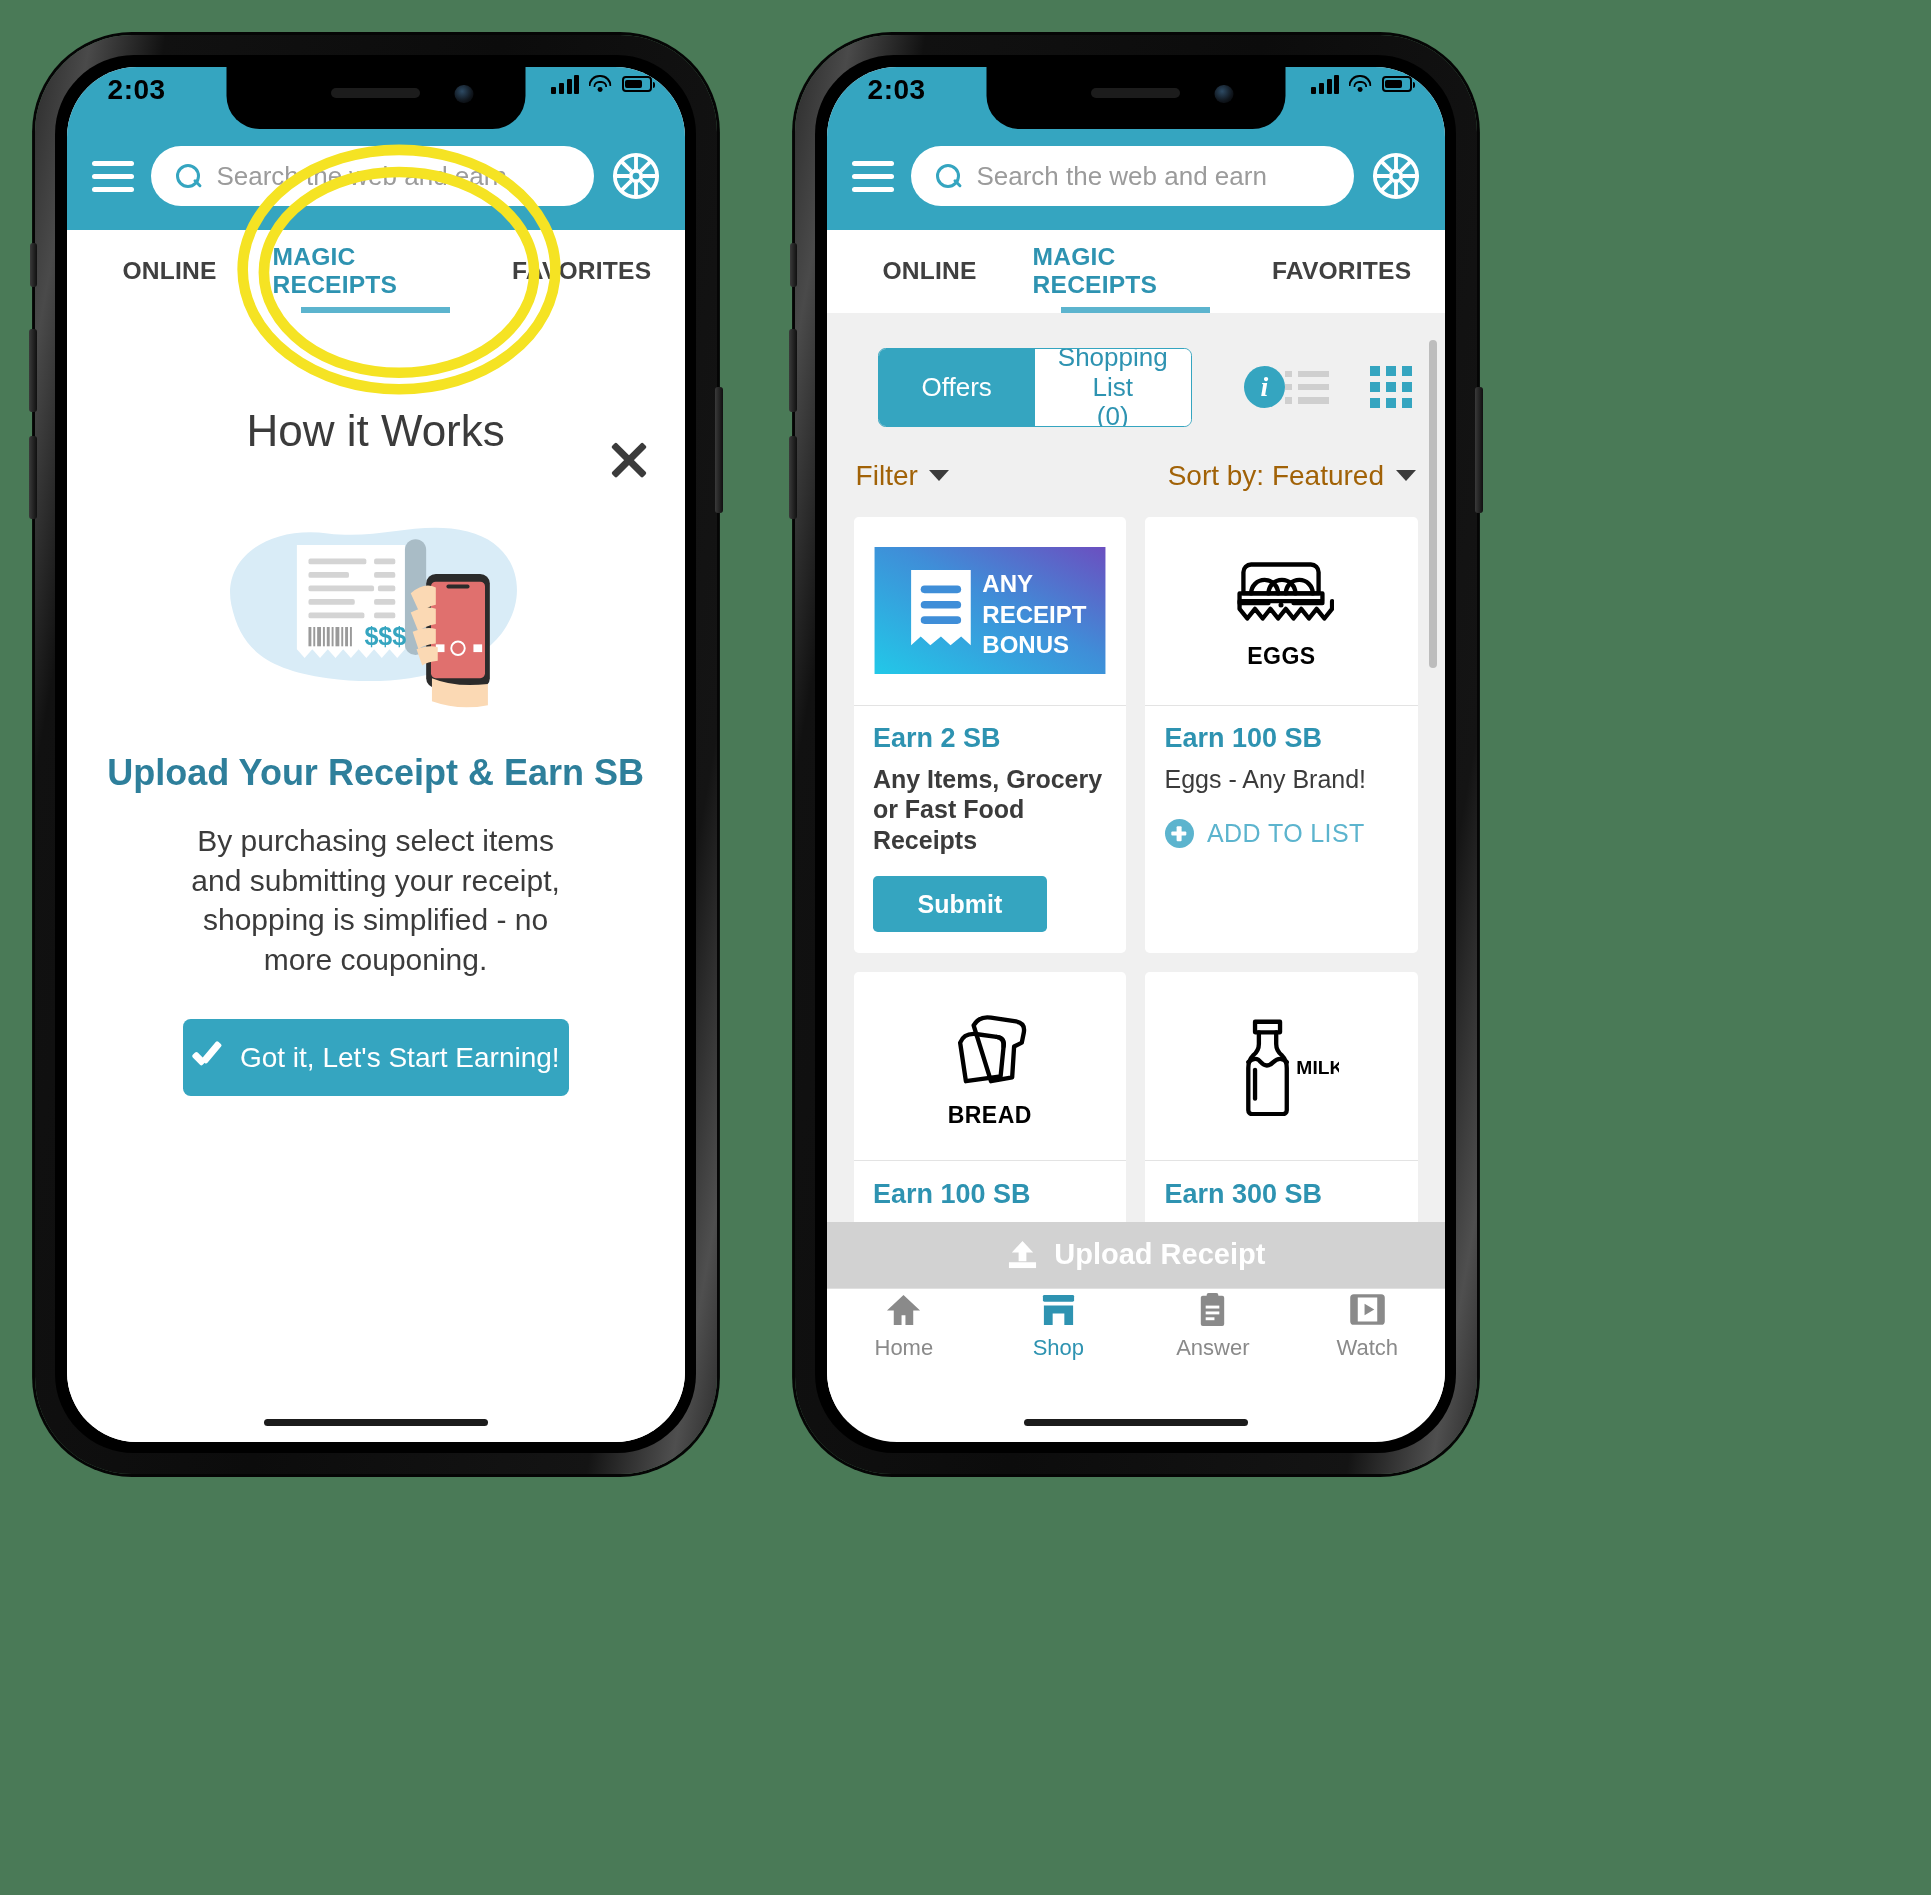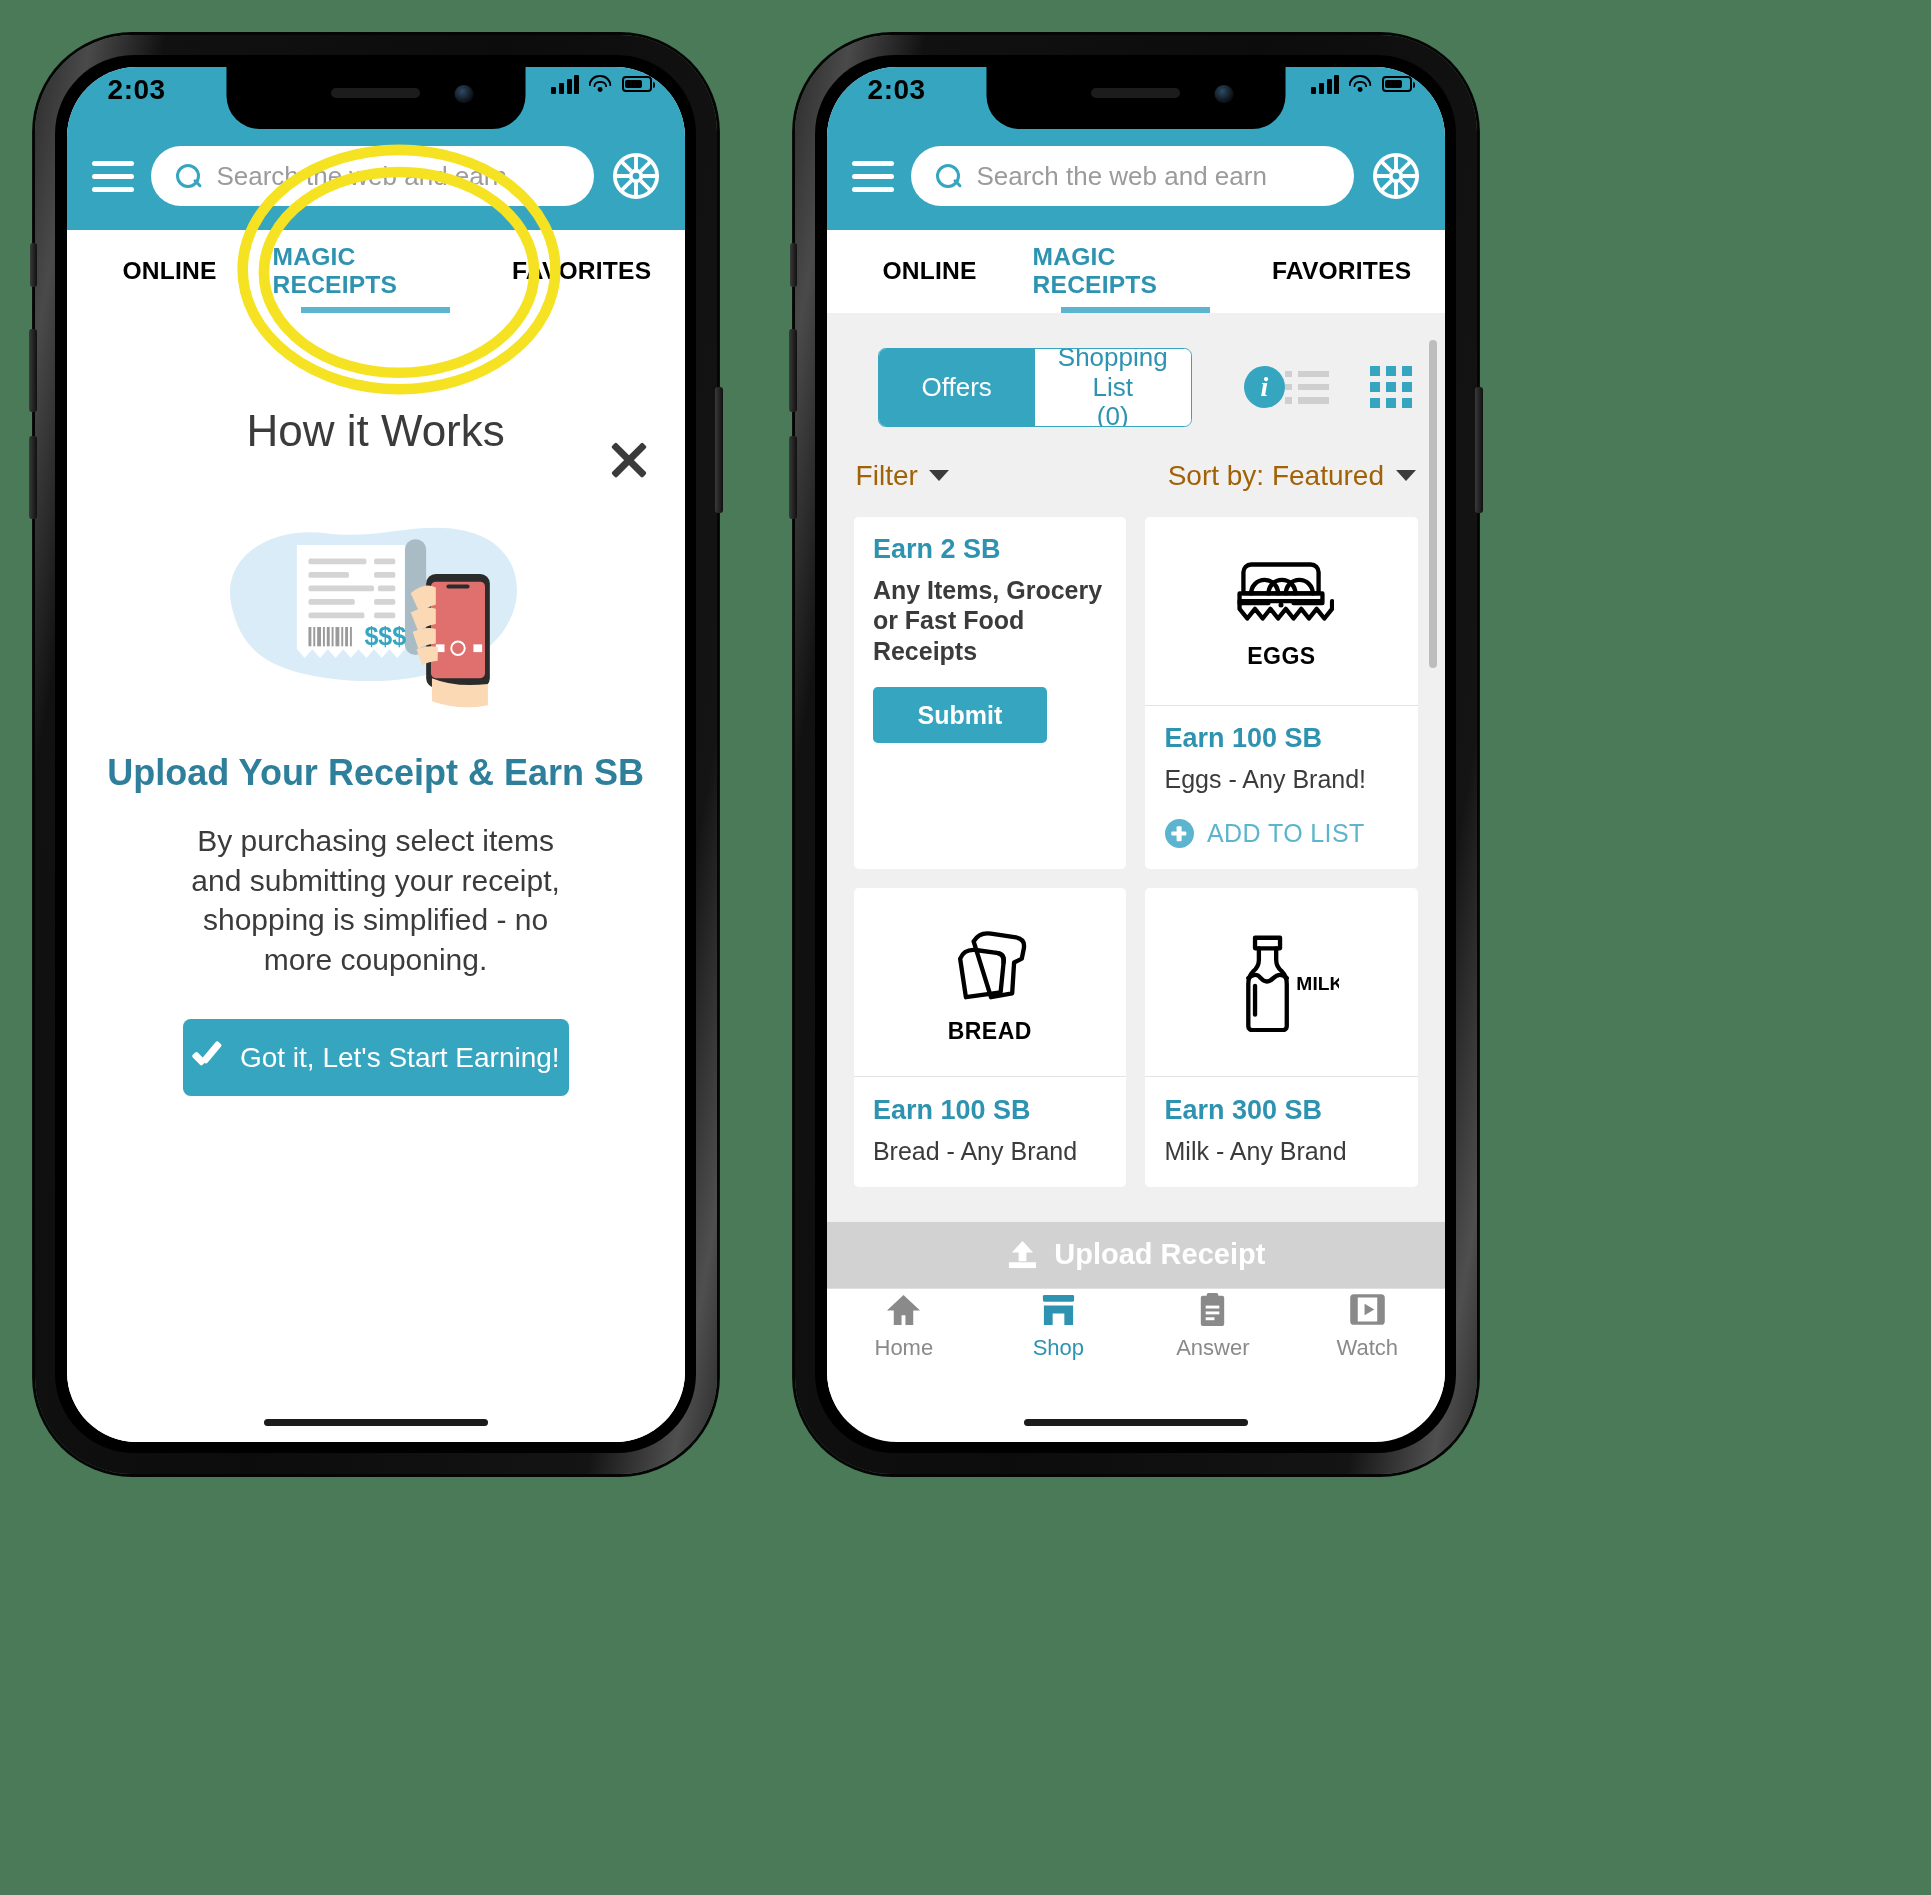--- a/index.html
+++ b/index.html
@@ -96,21 +96,21 @@
   }
   .mag { width: 25px; height: 25px; flex: 0 0 auto; position: relative; }
   .mag::before { content:''; position:absolute; left:0; top:0; width:18.3px; height:18.3px; border:3.3px solid #35a5c0; border-radius:50%; }
   .mag::after { content:''; position:absolute; right:0; bottom:0; width:9.7px; height:3.3px; background:#35a5c0; border-radius:1.9px; transform: rotate(45deg); transform-origin: right center; }
   .search-placeholder { font-size: 26px; color: #9b9b9b; }
   .wheel { width: 48px; height: 48px; flex: 0 0 auto; position: relative; }
 
   
   .tabs { display: flex; background: #fff; height: 83px; align-items: stretch; }
   .tab { flex: 1 1 0; display: flex; align-items: center; justify-content: center; position: relative; cursor: pointer; }
-  .tab span { font-size: 24.6px; font-weight: bold; color: #000000; letter-spacing: 0.2px; }
+  .tab span { font-size: 24.6px; font-weight: bold; color: #404040; letter-spacing: 0.2px; }
   .tab.active span { color: #2e93b1; }
   .tab.active::after { content:''; position:absolute; left: 14%; right: 14%; bottom: 0; height: 5.8px; background: #5cb4ce; }
 
   
   .howto-body { background: #fff; height: 1056px; position: relative; padding: 0 33px; }
   .close-x {
     position: absolute; right: 35px; top: 33px; width: 42px; height: 42px; cursor: pointer;
   }
   .close-x::before, .close-x::after {
     content:''; position:absolute; left:50%; top:50%; width: 44px; height: 6.8px;
@@ -479,20 +479,41 @@
             </div>
             <div class="sr">
               <span>Sort by: Featured</span>
               <span class="caret"></span>
             </div>
           </div>
 
           <div class="cards">
 
             <div class="card">
+              <div class="card-img">
+                <svg viewBox="0 0 240 132" width="232" height="127" aria-hidden="true">
+                  <defs>
+                      <linearGradient id="arb" x1="0" y1="1" x2="1" y2="0">
+                    <stop offset="0" stop-color="#22c8e8"></stop>
+                        <stop offset="0.55" stop-color="#3f8ed8"></stop>
+                        <stop offset="1" stop-color="#6b4fc0"></stop>
+                  </linearGradient>
+                    </defs>
+                  <rect width="240" height="132" fill="url(#arb)"></rect>
+                  <path d="M38 24 h62 v78 l-10 -9 -11 9 -10 -9 -11 9 -10 -9 -10 9 z" fill="#fff"></path>
+                  <g fill="#3f8ed8">
+                    <rect x="48" y="40" width="42" height="8" rx="4"></rect>
+                    <rect x="48" y="56" width="42" height="8" rx="4"></rect>
+                    <rect x="48" y="72" width="42" height="8" rx="4"></rect>
+                  </g>
+                  <text x="112" y="47" font-family="Liberation Sans, sans-serif" font-size="25" font-weight="bold" fill="#fff">ANY</text>
+                  <text x="112" y="79" font-family="Liberation Sans, sans-serif" font-size="25" font-weight="bold" fill="#fff">RECEIPT</text>
+                  <text x="112" y="110" font-family="Liberation Sans, sans-serif" font-size="25" font-weight="bold" fill="#fff">BONUS</text>
+                </svg>
+              </div>
               <div class="card-body">
                 <div class="earn">Earn 2 SB</div>
                 <div class="desc bold">Any Items, Grocery or Fast Food Receipts</div>
                 <button class="submit-btn">Submit</button>
               </div>
             </div>
 
             <div class="card">
               <div class="card-img">
                 <svg viewBox="0 0 110 84" width="106" height="81" aria-hidden="true">

